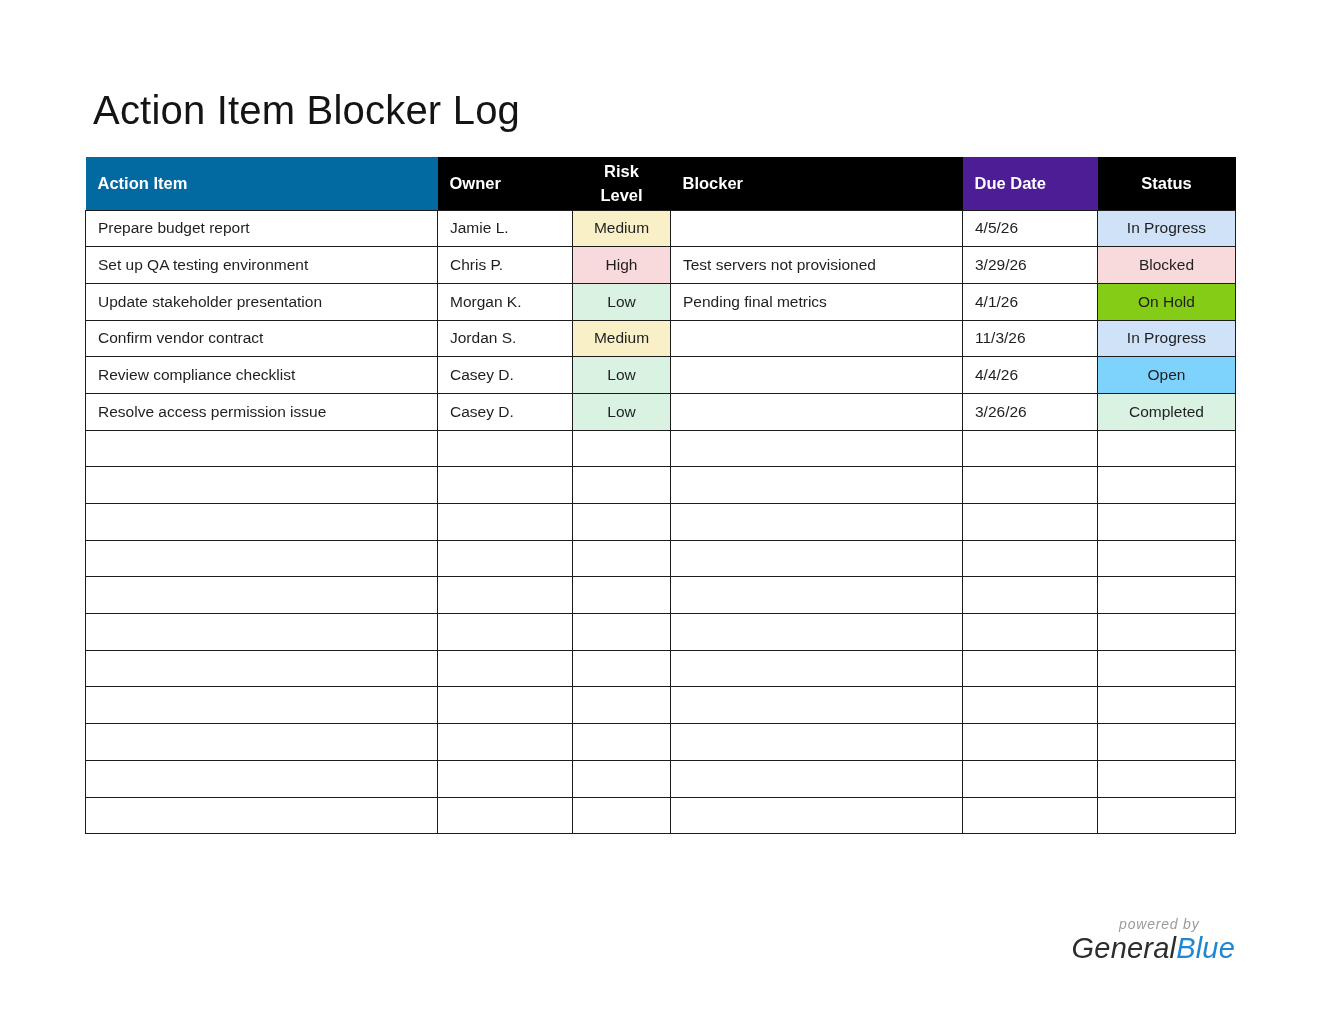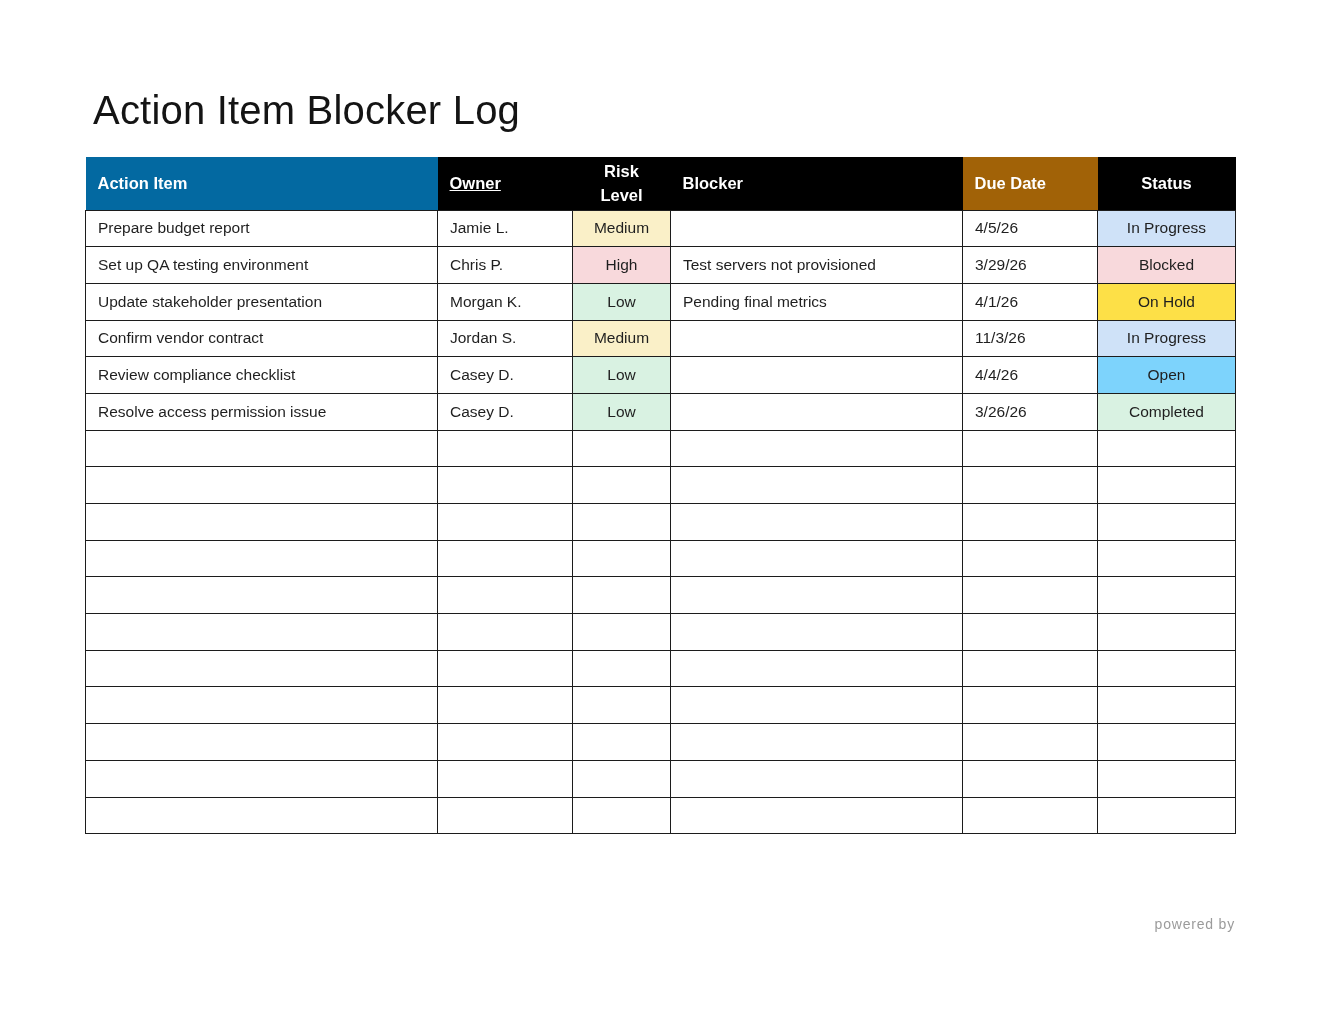--- a/index.html
+++ b/index.html
@@ -46,20 +46,21 @@
     white-space: nowrap;
     overflow: hidden;
   }
   .al-left   { text-align: left; }
   .al-center { text-align: center; }
   .footer {
     position: absolute;
     top: 917px;
     right: 85px;
     text-align: center;
+    font-style: italic;
   }
   .powered-by {
     color: #9b9b9b;
     font-size: 14px;
     letter-spacing: 0.8px;
     margin-left: 12px;
     line-height: 1.1;
   }
   .brand {
     font-size: 29px;
@@ -79,24 +80,24 @@
     <col style="width:352px">
     <col style="width:135px">
     <col style="width:98px">
     <col style="width:292px">
     <col style="width:135px">
     <col style="width:138px">
   </colgroup>
   <thead>
     <tr>
         <th class="al-left" style="background: #0369a1; color: rgb(255, 255, 255);">Action Item</th>
-        <th class="al-left" style="background: rgb(0, 0, 0); color: rgb(255, 255, 255); text-decoration: underline;">Owner</th>
+        <th class="al-left" style="background: rgb(0, 0, 0); color: rgb(255, 255, 255);">Owner</th>
         <th class="al-center" style="background: rgb(0, 0, 0); color: rgb(255, 255, 255);">Risk Level</th>
         <th class="al-left" style="background: rgb(0, 0, 0); color: rgb(255, 255, 255);">Blocker</th>
-        <th class="al-left" style="background: #a16207; color: rgb(255, 255, 255);">Due Date</th>
+        <th class="al-left" style="background: #4c1d95; color: rgb(255, 255, 255);">Due Date</th>
         <th class="al-center" style="background: rgb(0, 0, 0); color: rgb(255, 255, 255);">Status</th>
       </tr>
   </thead>
   <tbody>
       <tr>
         <td class="al-left">Prepare budget report</td>
         <td class="al-left">Jamie L.</td>
         <td class="al-center" style="background: rgb(250, 240, 200);">Medium</td>
         <td class="al-left"></td>
         <td class="al-left">4/5/26</td>
@@ -109,21 +110,21 @@
         <td class="al-left">Test servers not provisioned</td>
         <td class="al-left">3/29/26</td>
         <td class="al-center" style="background: rgb(248, 217, 220);">Blocked</td>
       </tr>
       <tr>
         <td class="al-left">Update stakeholder presentation</td>
         <td class="al-left">Morgan K.</td>
         <td class="al-center" style="background: rgb(217, 242, 226);">Low</td>
         <td class="al-left">Pending final metrics</td>
         <td class="al-left">4/1/26</td>
-        <td class="al-center" style="background: #fde047;">On Hold</td>
+        <td class="al-center" style="background: #84cc16;">On Hold</td>
       </tr>
       <tr>
         <td class="al-left">Confirm vendor contract</td>
         <td class="al-left">Jordan S.</td>
         <td class="al-center" style="background: rgb(250, 240, 200);">Medium</td>
         <td class="al-left"></td>
         <td class="al-left">11/3/26</td>
         <td class="al-center" style="background: rgb(207, 226, 248);">In Progress</td>
       </tr>
       <tr>
@@ -228,13 +229,16 @@
         <td class="al-center"></td>
         <td class="al-left"></td>
         <td class="al-left"></td>
         <td class="al-center"></td>
       </tr>
     </tbody>
 </table>
 
 <div class="footer">
   <div class="powered-by">powered by</div>
+  <div class="brand">
+    <span class="brand-general">General</span><span class="brand-blue" style="color: rgb(31, 135, 210);">Blue</span>
+  </div>
 </div>
 
 </body></html>

